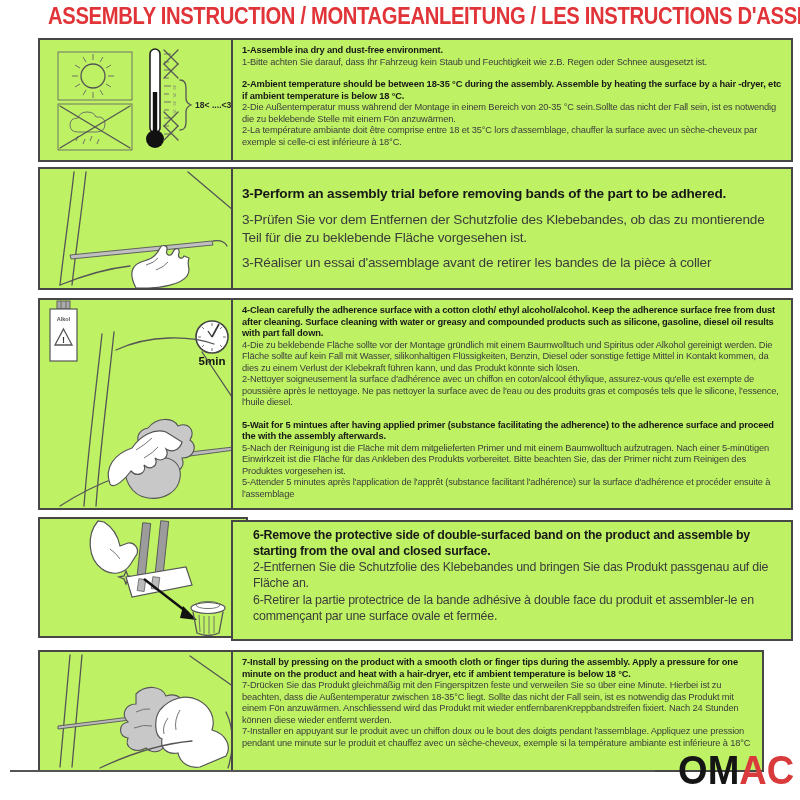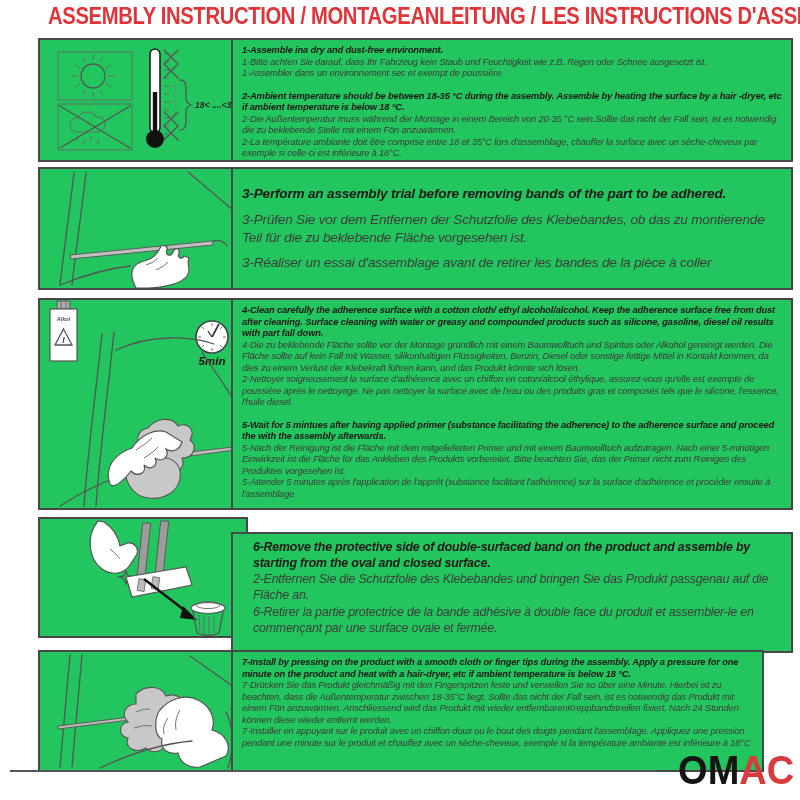--- a/index.html
+++ b/index.html
@@ -1,39 +1,39 @@
 <!DOCTYPE html>
 <html><head>
 <meta charset="utf-8">
 <style>
   html,body{margin:0;padding:0;background:#fff;}
   .page{position:relative;width:800px;height:800px;background:#fff;overflow:hidden;
         font-family:"Liberation Sans",sans-serif;}
   .title{position:absolute;top:3px;left:0;width:100%;text-align:center;
          font-size:23px;font-weight:bold;letter-spacing:-0.4px;white-space:nowrap;
          transform:scaleX(0.88);transform-origin:50% 0;color:#e13438;}
-  .box{position:absolute;box-sizing:border-box;border:2px solid #474747;background:#22c55e;overflow:hidden;font-style:italic;}
+  .box{position:absolute;box-sizing:border-box;border:2px solid #474747;background:#bef264;overflow:hidden;}
   .icon-box{display:flex;align-items:center;justify-content:flex-start;margin-left:26px;}
   .text-box{padding:5px 9px;color:#3c3c3c;}
   .text-box p{margin:0;}
   .txt-s{font-size:9.3px;line-height:1.24;letter-spacing:-0.15px;}
   .txt-m{font-size:12.4px;line-height:1.3;letter-spacing:-0.2px;}
   .txt-l{font-size:13.6px;line-height:1.32;letter-spacing:-0.2px;gap:8px;}
   .en{font-weight:bold;color:#181818;}
   .gap{height:11px;}
   .center-v{display:flex;flex-direction:column;justify-content:center;}
   
   #r1-icon{left:12px;top:38px;width:210px;height:124px;}
   #r1-text{left:231px;top:38px;width:562px;height:124px;}
   #r2-icon{left:12px;top:167px;width:210px;height:123px;}
   #r2-text{left:231px;top:167px;width:562px;height:123px;}
   #r3-icon{left:12px;top:298px;width:210px;height:212px;}
   #r3-text{left:231px;top:298px;width:562px;height:212px;}
   #r4-icon{left:12px;top:517px;width:210px;height:121px;}
-  #r4-text{left:231px;top:532px;width:562px;height:121px;padding-left:20px;}
+  #r4-text{left:231px;top:520px;width:562px;height:121px;padding-left:20px;}
   #r5-icon{left:12px;top:650px;width:210px;height:122px;}
   #r5-text{left:231px;top:650px;width:533px;height:122px;}
   .footer-line{position:absolute;left:10px;top:770px;width:645px;height:2px;background:#555;}
   .logo{position:absolute;right:6px;top:748px;font-size:40px;font-weight:800;letter-spacing:0px;
         transform:scaleX(0.95);transform-origin:100% 0;white-space:nowrap;}
   .logo .blk{color:#151515;}
   .logo .red{color:#d93a3c;}
   svg{display:block;}
   .ln{stroke:#555;stroke-width:1.3;fill:none;stroke-linecap:round;}
   .thin{stroke:#666;stroke-width:0.9;fill:none;}
@@ -116,21 +116,20 @@
         </g>
         <path d="M140,40 Q146,40 146,48 L146,58 Q146,63 151,65 Q146,67 146,72 L146,82 Q146,90 140,90" class="ln" stroke-width="1.1"></path>
         <text x="155" y="68" font-size="8.6" font-weight="bold" fill="#2a2a2a">18&lt; ....&lt;35 C</text>
       </g>
     </svg>
   </div>
 
   <div class="box text-box txt-s" id="r1-text">
     <p class="en">1-Assemble ina dry and dust-free environment.</p>
     <p>1-Bitte achten Sie darauf, dass Ihr Fahrzeug kein Staub und Feuchtigkeit wie z.B. Regen oder Schnee ausgesetzt ist.</p>
-    <p>1-Assembler dans un environnement sec et exempt de poussière.</p>
     <div class="gap"></div>
     <p class="en">2-Ambient temperature should be between 18-35 °C  during the assembly. Assemble by heating the surface by a hair -dryer, etc if ambient temperature is below 18 °C.</p>
     <p>2-Die Außentemperatur muss während der Montage in einem Bereich von 20-35 °C  sein.Sollte das nicht der Fall sein, ist es notwendig die zu beklebende Stelle mit einem Fön anzuwärmen.</p>
     <p>2-La température ambiante doit être comprise entre 18 et 35°C lors d'assemblage, chauffer la surface avec un sèche-cheveux par exemple si celle-ci est inférieure à 18°C.</p>
   </div>
 
   <div class="box icon-box" id="r2-icon">
     <svg width="206" height="119" viewBox="0 0 206 119">
       <path d="M34,3 C30,40 24,80 20,116" class="ln"></path>
       <path d="M46,3 C42,40 36,80 32,116" class="ln"></path>

